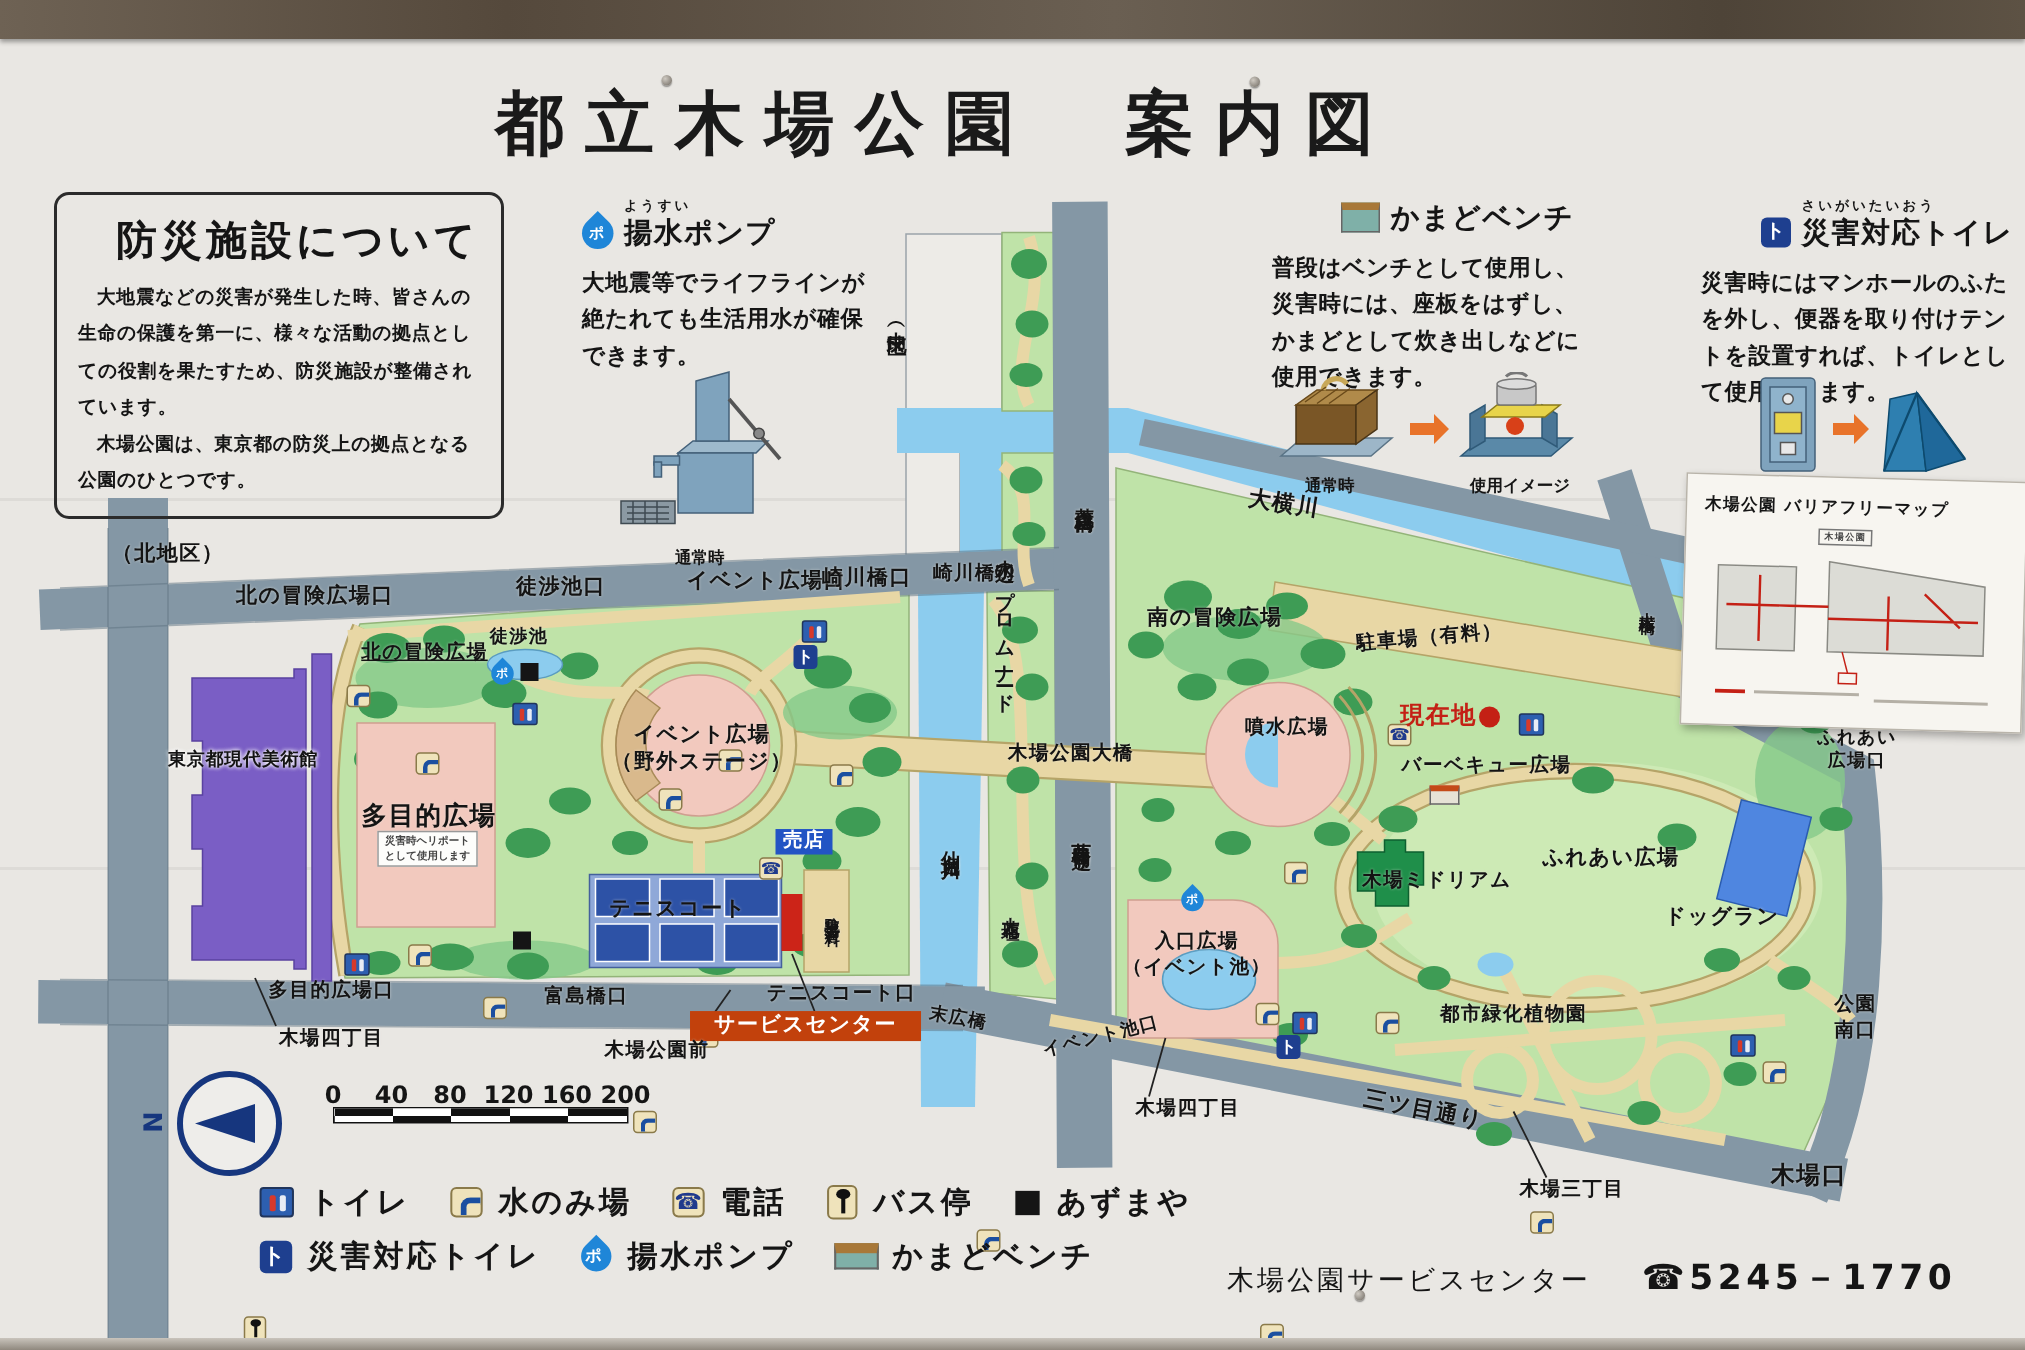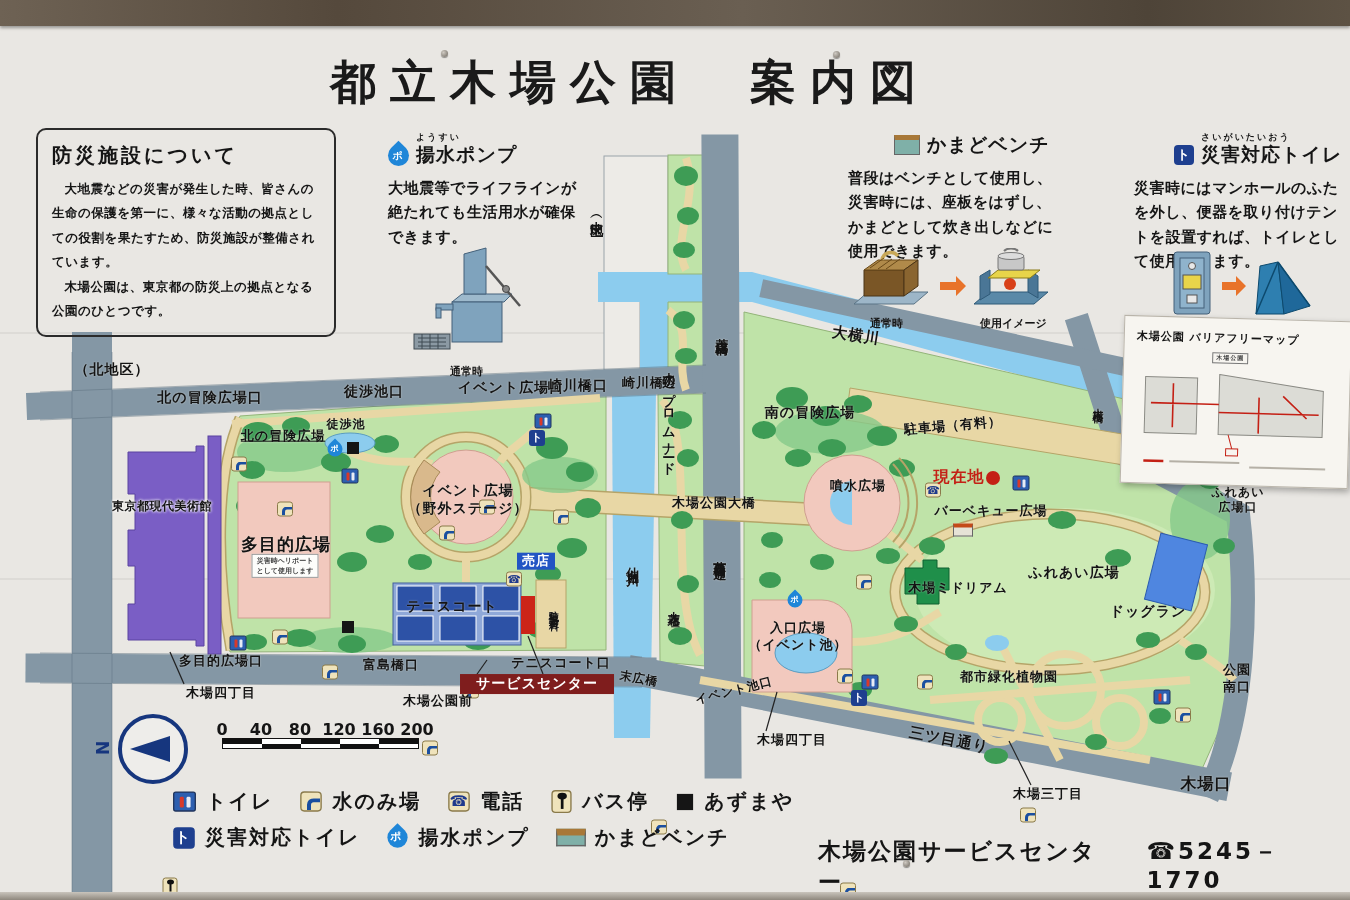--- a/index.html
+++ b/index.html
@@ -17,41 +17,41 @@
     background:linear-gradient(#c9c4bc,#8f887e);z-index:9}
   .seam{position:absolute;left:0;width:1350px;height:2px;background:rgba(0,0,0,.05);z-index:1}
   .screw{position:absolute;width:7px;height:7px;border-radius:50%;
     background:radial-gradient(circle at 35% 35%,#cfcac2,#6d675f);box-shadow:0 1px 1px rgba(0,0,0,.4);z-index:10}
   
   #sign-title{position:absolute;left:0;top:52px;width:1260px;margin:0;text-align:center;
     font-size:46px;font-weight:900;letter-spacing:14px;color:#1a1a1a;z-index:5}
   
   #infobox{position:absolute;left:36px;top:128px;width:300px;padding:10px 14px 12px;
     border:2px solid #2b2b2b;border-radius:10px;background:transparent;z-index:5;box-sizing:border-box}
-  #infobox .ib-title{text-align:left;font-size:20px;font-weight:900;letter-spacing:3px;margin:2px 0 8px}
+  #infobox .ib-title{text-align:right;font-size:27px;font-weight:900;letter-spacing:3px;margin:2px 0 8px}
   #infobox p{margin:0;font-size:12.5px;font-weight:700;line-height:1.95;letter-spacing:.5px;text-indent:1em}
   
   .sec{position:absolute;z-index:5}
   .sec-title{position:relative;display:flex;align-items:center;gap:7px;font-size:19px;font-weight:900;letter-spacing:1px}
   .sec-ruby{position:absolute;top:-11px;left:30px;font-size:9px;font-weight:700;letter-spacing:2px}
   .sec-body{font-size:15px;font-weight:800;line-height:1.62;letter-spacing:.5px;margin-top:8px}
   .cap{position:absolute;font-size:11px;font-weight:700}
   .badge-drop{width:21px;height:21px;background:#1f86d8;border-radius:0 50% 50% 50%;transform:rotate(45deg);
     display:flex;align-items:center;justify-content:center;flex:0 0 auto}
   .badge-drop span{transform:rotate(-45deg);color:#fff;font-size:10px;font-weight:800}
   .badge-sq{width:20px;height:20px;background:#1e3f8f;border-radius:4px;color:#fff;font-size:13px;
     font-weight:900;text-align:center;line-height:20px;flex:0 0 auto}
   .badge-kamado{width:24px;height:14px;background:#7fb0a8;border:1px solid #666;border-top:5px solid #a87838;flex:0 0 auto}
   
   .ml{position:absolute;transform:translate(-50%,-50%);font-weight:800;color:#141414;
     white-space:pre-line;text-align:center;line-height:1.28;letter-spacing:1px;z-index:3;
     text-shadow:0 0 2px rgba(238,236,230,.6)}
   .ml.vert{writing-mode:vertical-rl;letter-spacing:2px}
   .ml.red{color:#c42015;font-weight:900;text-shadow:none}
-  .ml.redbox{background:#7f1d1d;color:#fff;padding:1px 16px;white-space:nowrap;text-shadow:none}
+  .ml.redbox{background:#c2410c;color:#fff;padding:1px 16px;white-space:nowrap;text-shadow:none}
   .ml.bluebox{background:#2254c4;color:#fff;padding:0 5px;text-shadow:none}
   .ml.note{background:#fdfdfb;border:1px solid #999;color:#444;font-weight:600;padding:1px 4px;
     letter-spacing:0;line-height:1.45;text-shadow:none}
   .ml.mus{letter-spacing:.5px;text-shadow:0 0 3px #fff,0 0 3px #fff}
   
   .mi{position:absolute;transform:translate(-50%,-50%);box-sizing:border-box;z-index:2}
   .ic-toilet{width:17px;height:15px;background:#2d5fb0;border:1px solid #20355c;border-radius:2px;
     display:flex;align-items:center;justify-content:center;gap:2px}
   .ic-toilet .ff{width:3px;height:8px;background:#d8392a;border-radius:1px}
   .ic-toilet .fm{width:3px;height:8px;background:#e8ecf5;border-radius:1px}
@@ -88,21 +88,21 @@
   #scalebar{position:absolute;left:222px;top:720px;width:200px;z-index:5}
   #sb-ticks{position:relative;height:18px;font-size:16px;font-weight:700}
   #sb-ticks span{position:absolute;transform:translateX(-50%)}
   .sb-bar{width:195px;height:9px;border:1px solid #111;position:relative;background:#fff}
   .sb-bar::before{content:"";position:absolute;left:0;right:0;top:0;height:50%;
     background:repeating-linear-gradient(90deg,#111 0 39px,#fff 39px 78px)}
   .sb-bar::after{content:"";position:absolute;left:0;right:0;bottom:0;height:50%;
     background:repeating-linear-gradient(90deg,#fff 0 39px,#111 39px 78px)}
   
   #footer{position:absolute;left:818px;top:836px;display:flex;align-items:baseline;gap:34px;z-index:5}
-  #footer .fname{font-size:23px;font-weight:700;letter-spacing:2px}
+  #footer .fname{font-size:18px;font-weight:400;letter-spacing:2px}
   #footer .fphone{font-size:23px;font-weight:800;letter-spacing:3px}
   
   #inset{position:absolute;left:1122px;top:318px;width:226px;height:166px;background:#f7f5f0;
     border:1px solid #b9b4aa;box-shadow:2px 3px 6px rgba(0,0,0,.3);transform:rotate(1.6deg);z-index:6}
   #inset .inset-title{font-size:11px;font-weight:900;letter-spacing:1px;margin:12px 0 2px 12px}
   #inset .inset-parklabel{position:absolute;left:88px;top:34px;font-size:6px;font-weight:700;
     border:1px solid #777;padding:0 3px;letter-spacing:1px;color:#444}
   
   #map-svg{position:absolute;left:0;top:0;z-index:1}
   #map-labels,#map-icons{position:absolute;left:0;top:0;width:1350px;height:900px;pointer-events:none}

